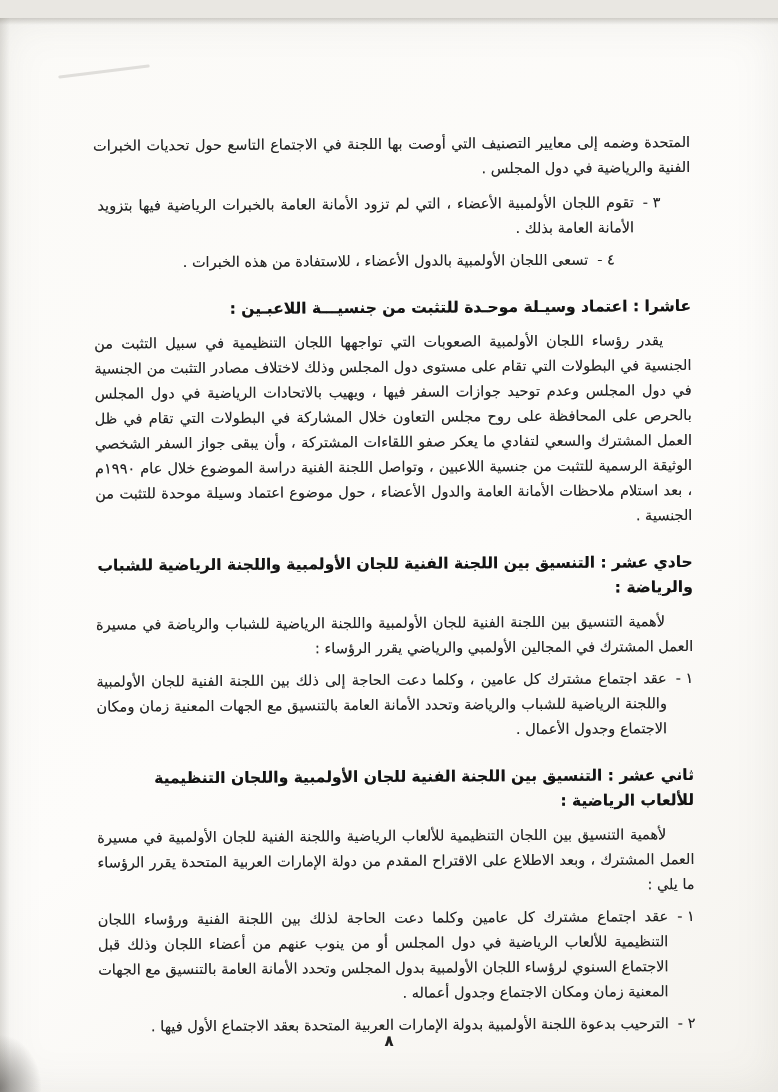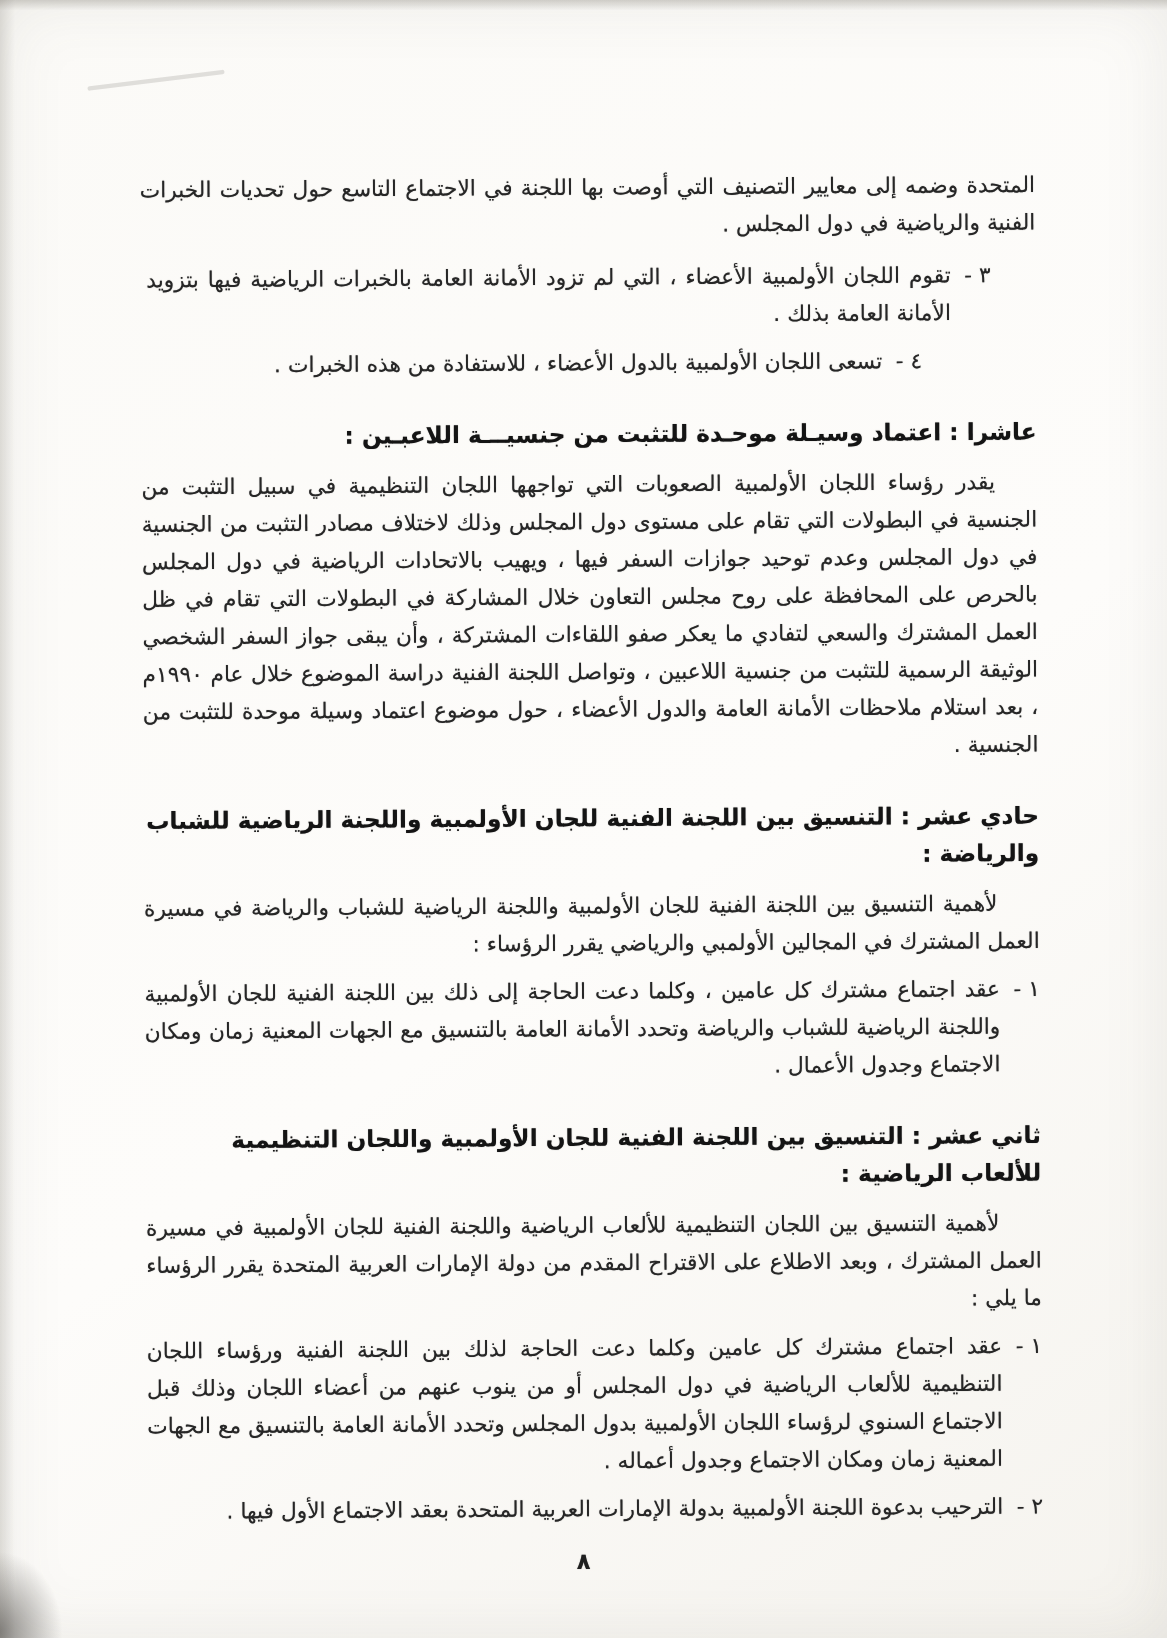--- a/index.html
+++ b/index.html
@@ -8,20 +8,21 @@
     width: 778px; height: 1092px;
     background: #e9e7e2;
     overflow: hidden;
     position: relative;
     font-family: "DejaVu Sans", sans-serif;
   }
   .page {
     position: absolute; inset: 0;
     background: linear-gradient(145deg, #fbfaf7 0%, #fdfcfa 55%, #f5f3ee 100%);
     box-shadow: inset 0 0 45px rgba(90,85,75,0.10);
+    margin-top: 18px;
   }
   .content {
     position: absolute;
     top: 112px; right: 88px; width: 597px;
     direction: rtl;
     text-align: justify;
     color: #262626;
     font-size: 14.5px;
     line-height: 25px;
     transform: rotate(-0.35deg);

